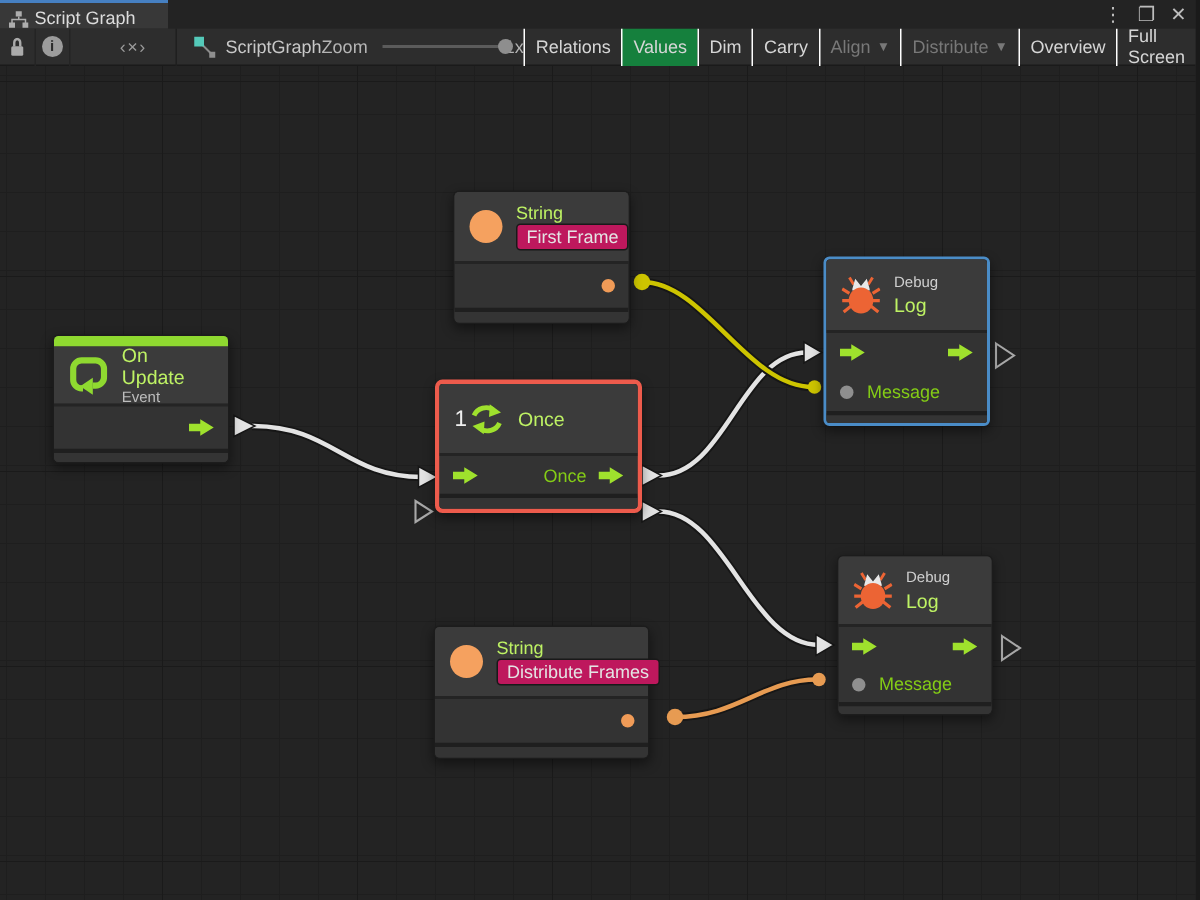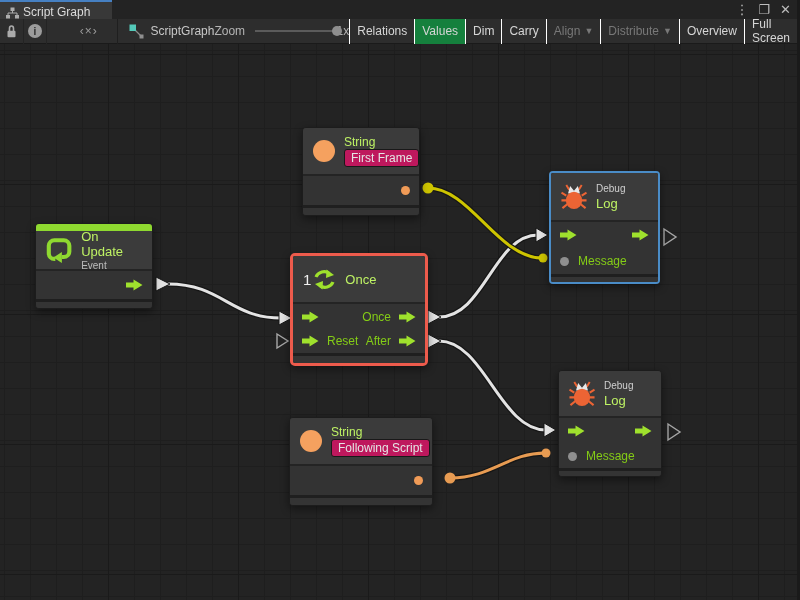--- a/index.html
+++ b/index.html
@@ -283,42 +283,31 @@
           <div class="nrow" style="height:25px;">
             <svg width="17" height="12" viewBox="0 0 17 12">
                 <path d="M0 3.5 h7.5 V0.5 L16.5 6 L7.5 11.5 V8.5 H0 z" fill="#9FE12D"></path>
               </svg>
             <div class="spacer"></div>
             <span class="plabel" style="margin-right:8px;">Once</span>
             <svg width="17" height="12" viewBox="0 0 17 12">
                 <path d="M0 3.5 h7.5 V0.5 L16.5 6 L7.5 11.5 V8.5 H0 z" fill="#9FE12D"></path>
               </svg>
           </div>
-          <div class="nrow" style="height:24px;">
-            <svg width="17" height="12" viewBox="0 0 17 12">
-                <path d="M0 3.5 h7.5 V0.5 L16.5 6 L7.5 11.5 V8.5 H0 z" fill="#9FE12D"></path>
-              </svg>
-            <span class="plabel" style="margin-left:8px;">Reset</span>
-            <div class="spacer"></div>
-            <span class="plabel" style="margin-right:8px;">After</span>
-            <svg width="17" height="12" viewBox="0 0 17 12">
-                <path d="M0 3.5 h7.5 V0.5 L16.5 6 L7.5 11.5 V8.5 H0 z" fill="#9FE12D"></path>
-              </svg>
-          </div>
         </div>
         <div class="nfoot"></div>
       </div>
     </div>
 
     <div class="node" style="left:289px; top:373px; width:144px;">
       <div class="nhead" style="height:46px;">
         <div class="big-circle"></div>
         <div>
           <div class="ntitle" style="font-size:12px;">String</div>
-          <div class="value-box">Following Script</div>
+          <div class="value-box">Distribute Frames</div>
         </div>
       </div>
       <div class="nbody">
         <div class="nrow" style="height:29px; justify-content:flex-end;">
           <div class="port-dot-orange"></div>
         </div>
       </div>
       <div class="nfoot"></div>
     </div>
 

